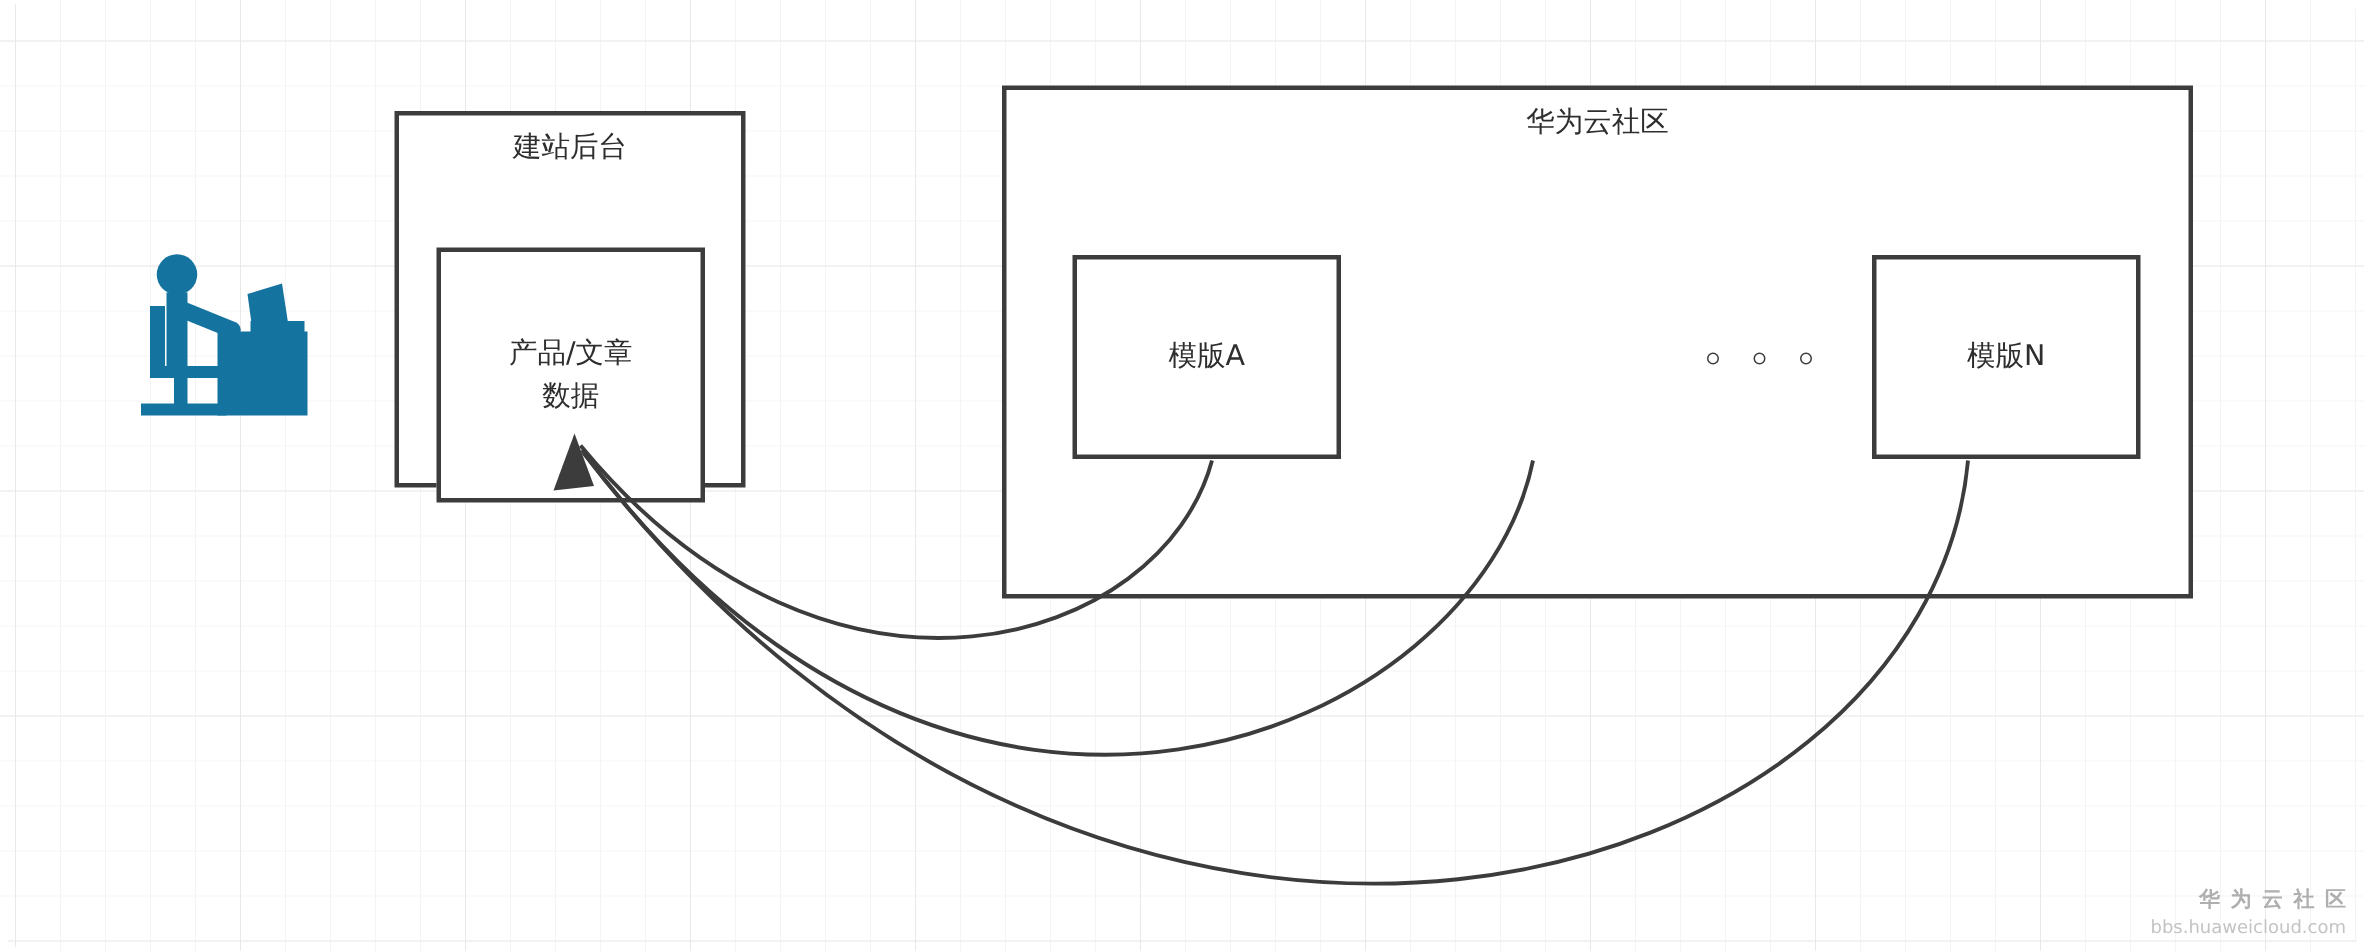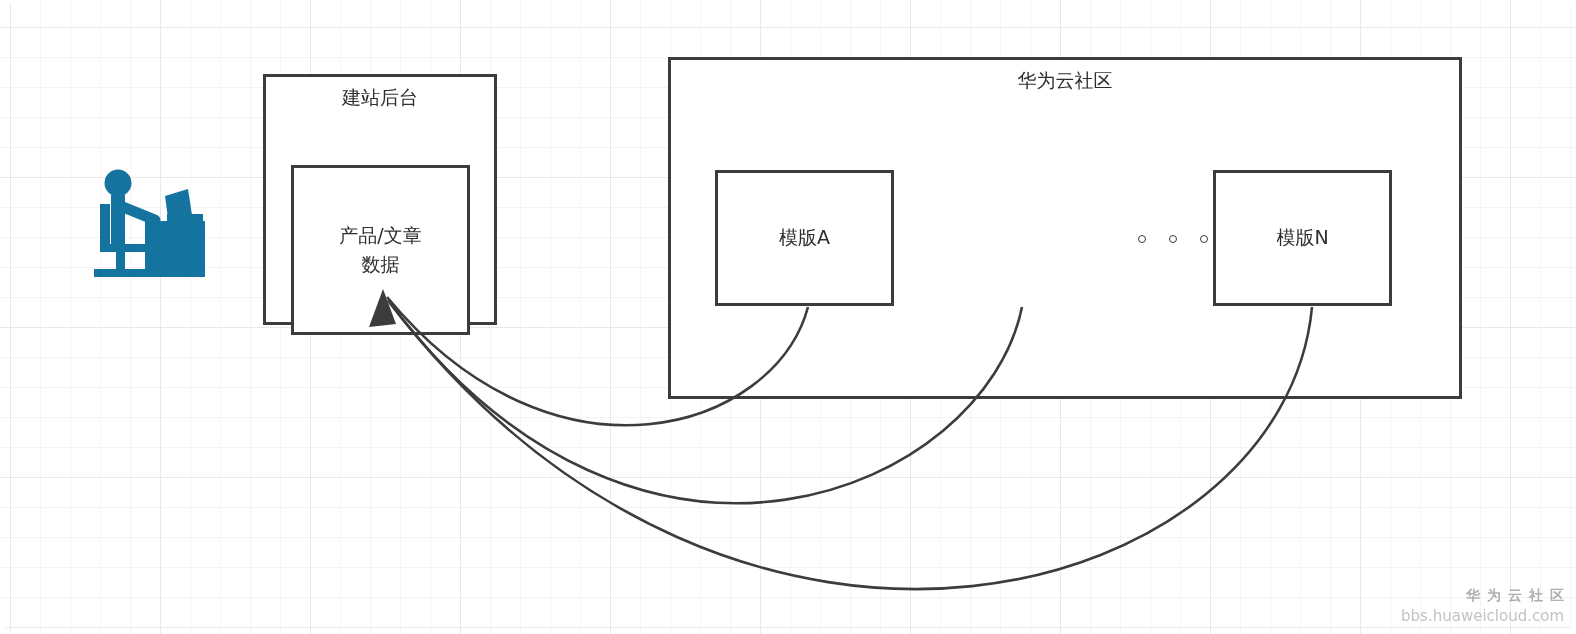--- a/index.html
+++ b/index.html
@@ -37,21 +37,21 @@
 
   
   .backend-box { left: 263px; top: 74px; width: 234px; height: 251px; }
   .data-box    { left: 291px; top: 165px; width: 179px; height: 170px; }
 
   
   .editor-box   { left: 668px; top: 57px; width: 794px; height: 342px; }
   .template-box { top: 170px; width: 179px; height: 136px; }
   .template-a { left: 715px; }
   .template-b { left: 931px; }
-  .template-n { left: 1213px; }
+  .template-n { left: 1248px; }
 
   
   .ellipsis {
     position: absolute; left: 1138px; top: 234px; width: 70px; height: 10px;
     display: flex; justify-content: space-between; align-items: center;
   }
   .dot {
     width: 8px; height: 8px; border: 1.6px solid #3c3c3c;
     border-radius: 50%; background: #ffffff;
   }
@@ -64,21 +64,21 @@
 
   
   .watermark {
     position: absolute; right: 12px; bottom: 9px;
     display: flex; flex-direction: column; align-items: flex-end;
   }
   .watermark-line1 {
     font-size: 14px; font-weight: 600; letter-spacing: 7px;
     color: #afafaf; margin-right: -7px;
   }
-  .watermark-line2 { font-size: 15px; color: #c3c3c3; margin-top: 2px; }
+  .watermark-line2 { font-size: 12px; color: #c3c3c3; margin-top: 2px; }
 </style>
 </head>
 <body>
 
 <div class="canvas">
 
   <svg class="user-icon" width="117" height="116" viewBox="0 0 117 116">
     <g fill="#15749f" stroke="none">
       <circle cx="30" cy="21" r="13.5"></circle>
       <rect x="23" y="33" width="14" height="52"></rect>

